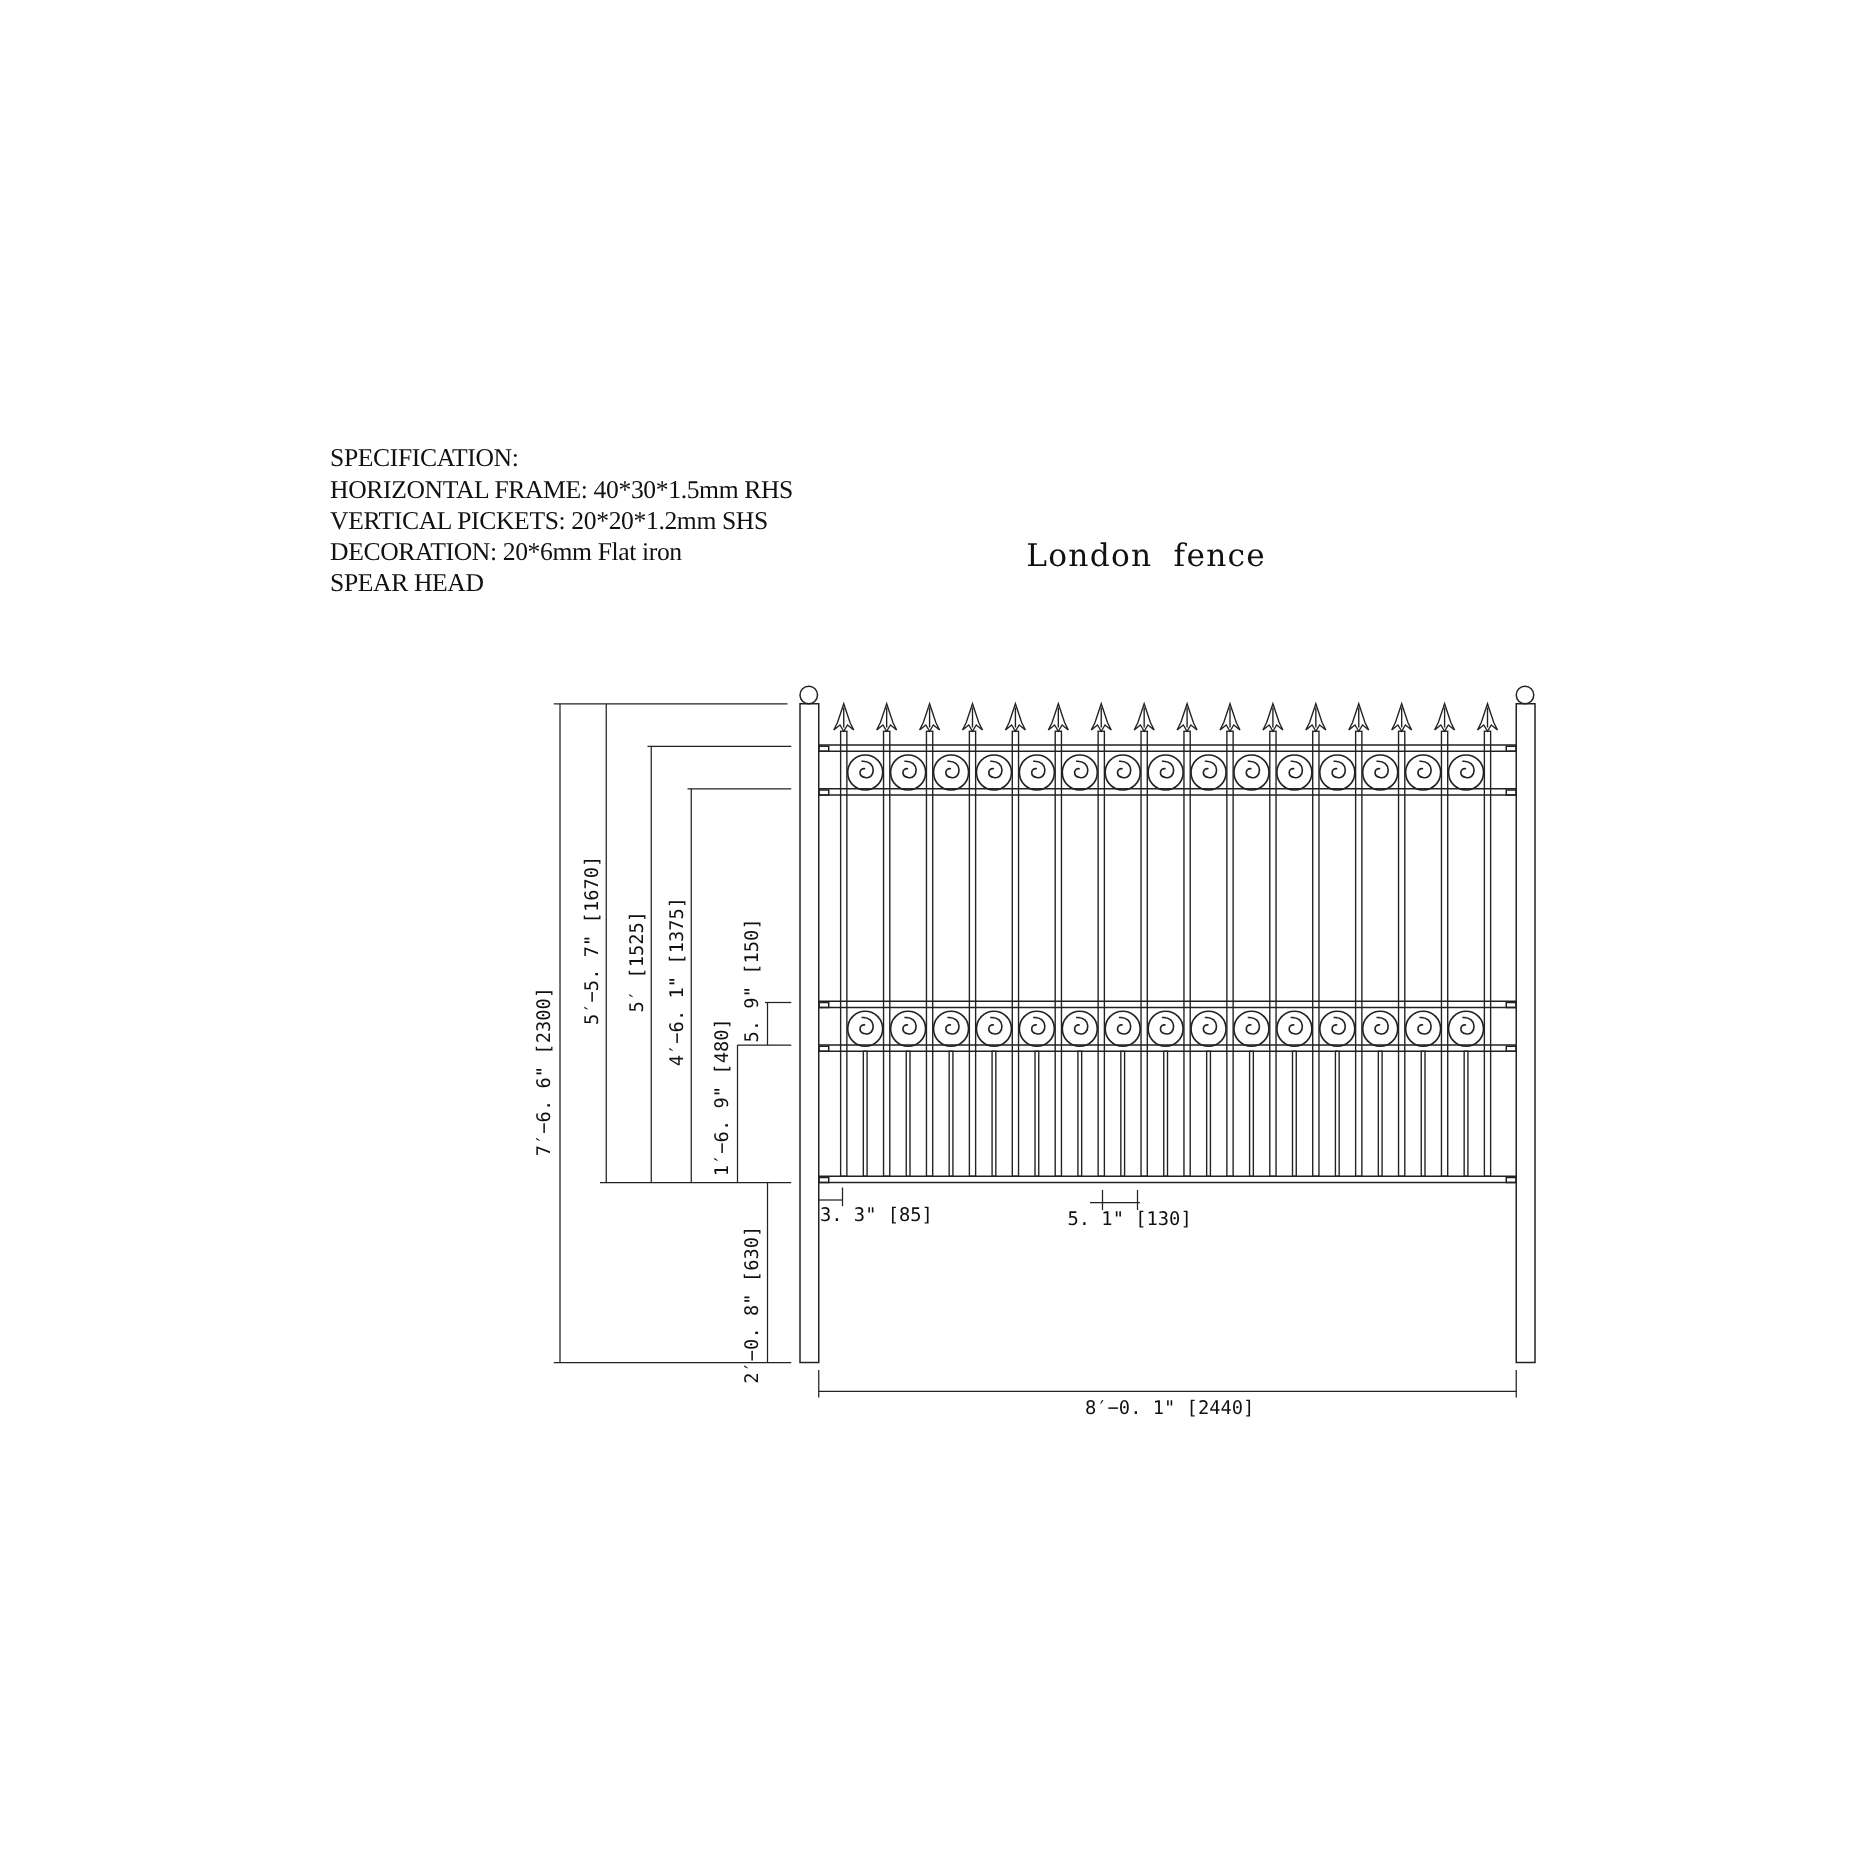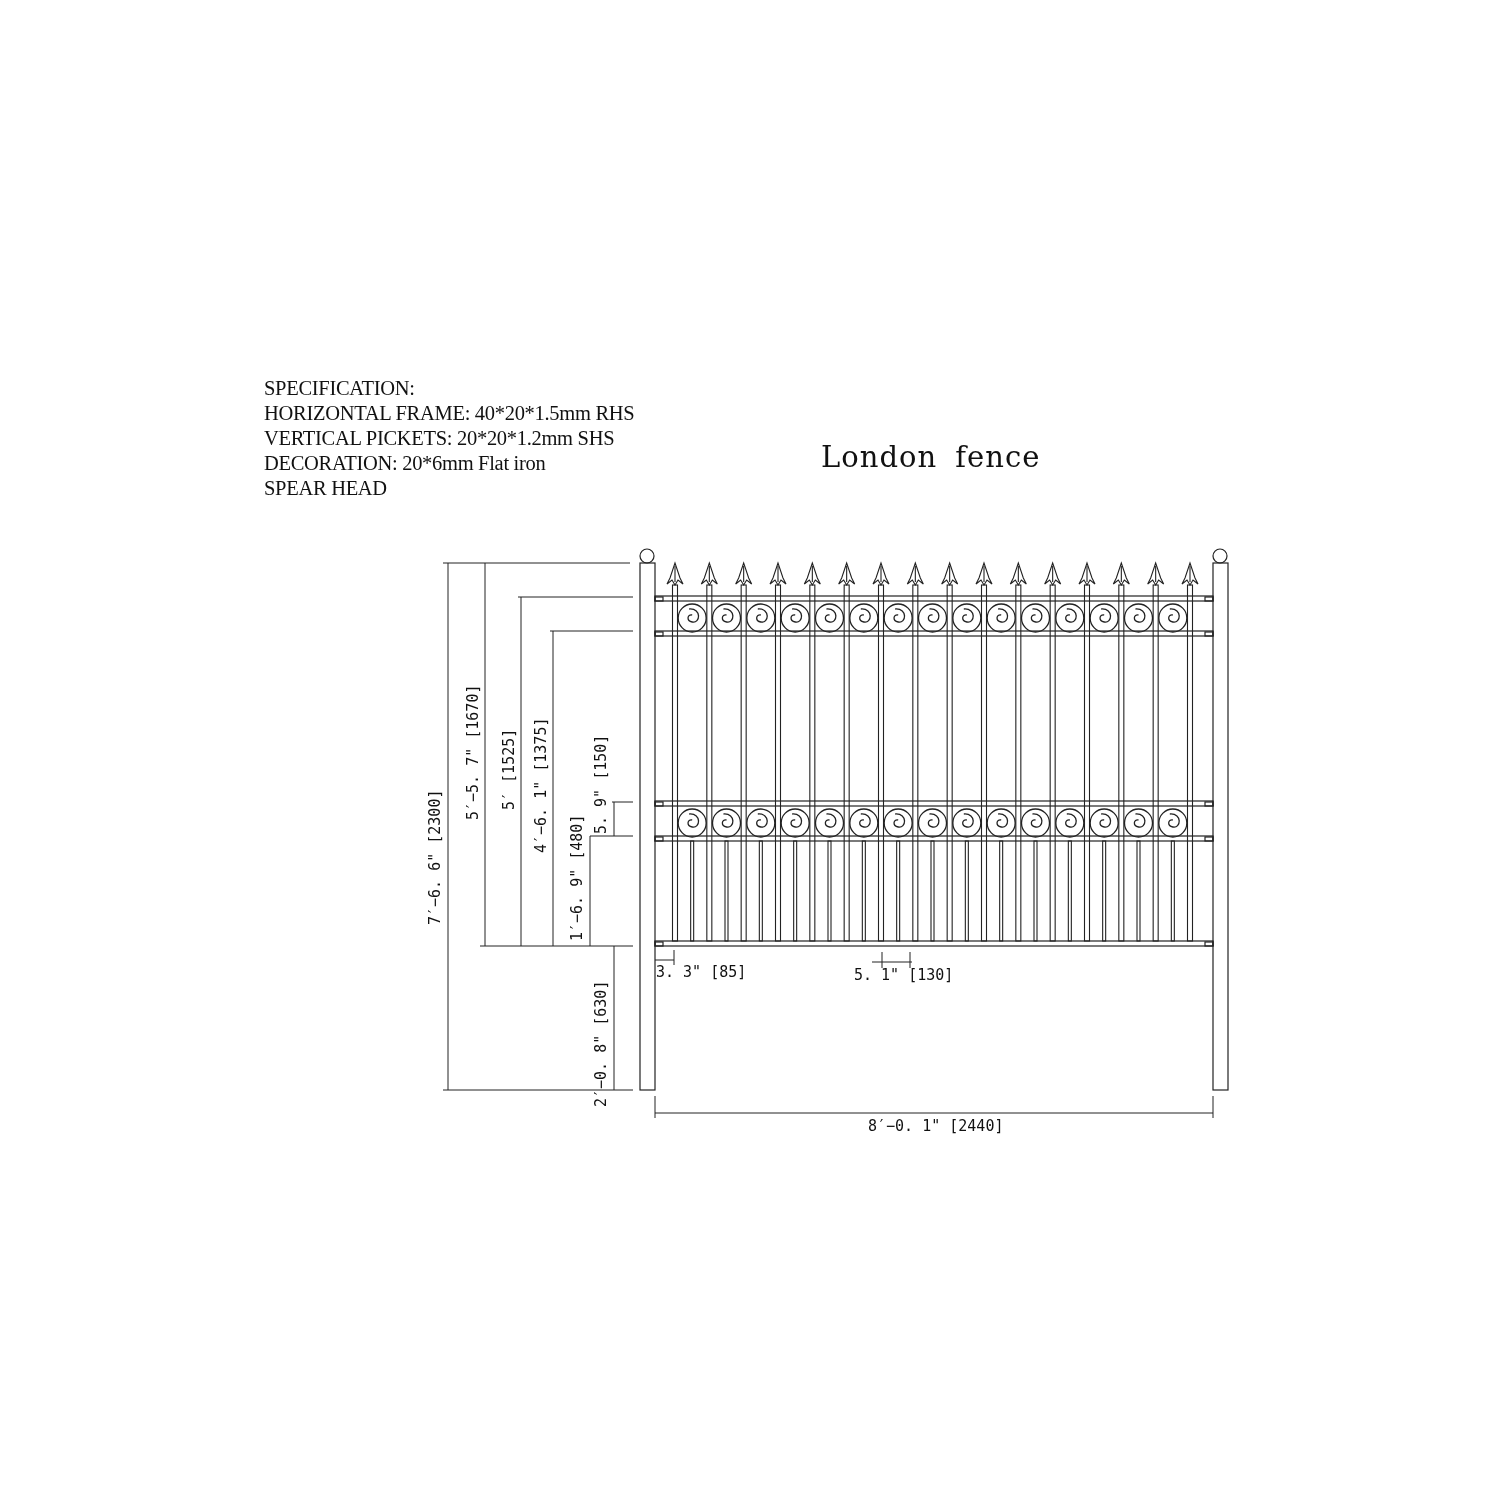--- a/index.html
+++ b/index.html
@@ -1,28 +1,28 @@
 <!DOCTYPE html>
 <html><head>
 <meta charset="utf-8">
 <style>
   html, body { margin: 0; padding: 0; background: #ffffff; }
   body { width: 1500px; height: 1500px; position: relative; overflow: hidden; }
-  .spec { position: absolute; left: 264px; top: 376px; font-family: "Liberation Serif", serif; font-size: 20.5px; line-height: 25px; color: #111; letter-spacing: -0.3px; }
+  .spec { position: absolute; left: 264px; top: 355px; font-family: "Liberation Serif", serif; font-size: 20.5px; line-height: 25px; color: #111; letter-spacing: -0.3px; }
   .spec div { white-space: nowrap; }
-  .title { position: absolute; left: 821px; top: 440px; font-family: "DejaVu Serif", serif; font-size: 29px; color: #111; letter-spacing: 1px; word-spacing: 8px; }
+  .title { position: absolute; left: 821px; top: 430px; font-family: "DejaVu Serif", serif; font-size: 25px; color: #111; letter-spacing: 1px; word-spacing: 8px; }
   svg.drawing { position: absolute; left: 0; top: 0; }
   .dim { font-family: "DejaVu Sans Mono", monospace; font-size: 15px; fill: #111; }
 </style>
 </head>
 <body>
 
 <div class="spec">
   <div>SPECIFICATION:</div>
-  <div>HORIZONTAL FRAME: 40*20*1.5mm RHS</div>
+  <div>HORIZONTAL FRAME: 40*30*1.5mm RHS</div>
   <div>VERTICAL PICKETS: 20*20*1.2mm SHS</div>
   <div>DECORATION: 20*6mm Flat iron</div>
   <div>SPEAR HEAD</div>
 </div>
 
 <div class="title">London fence</div>
 
 <svg class="drawing" width="1500" height="1500" viewBox="0 0 1500 1500">
   <g stroke="#222" fill="none" stroke-width="1.2" id="fence-body">
 

